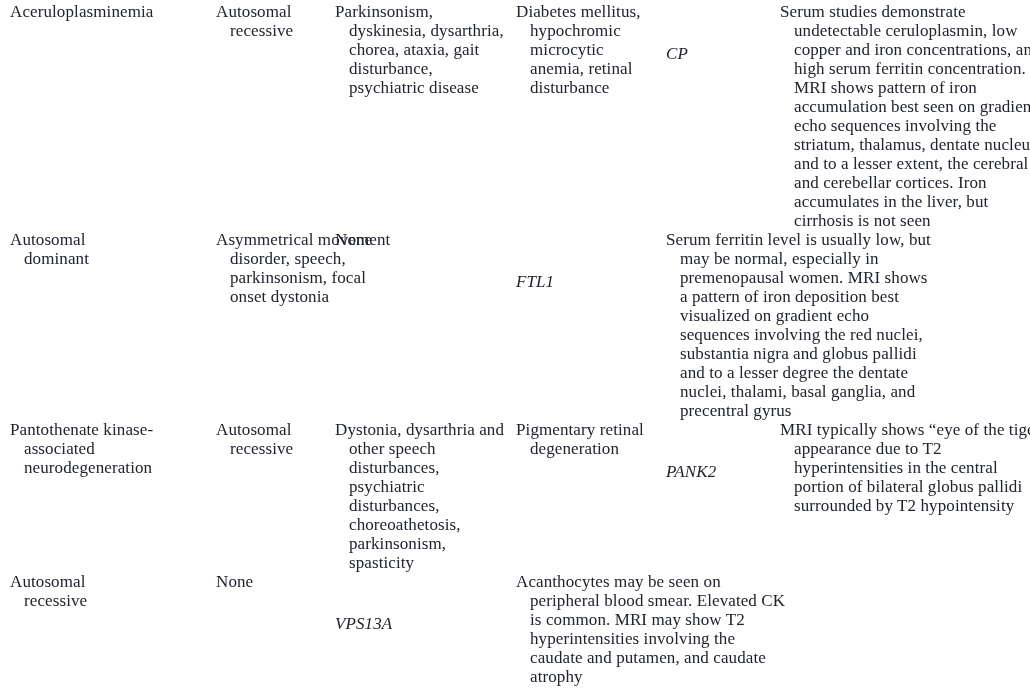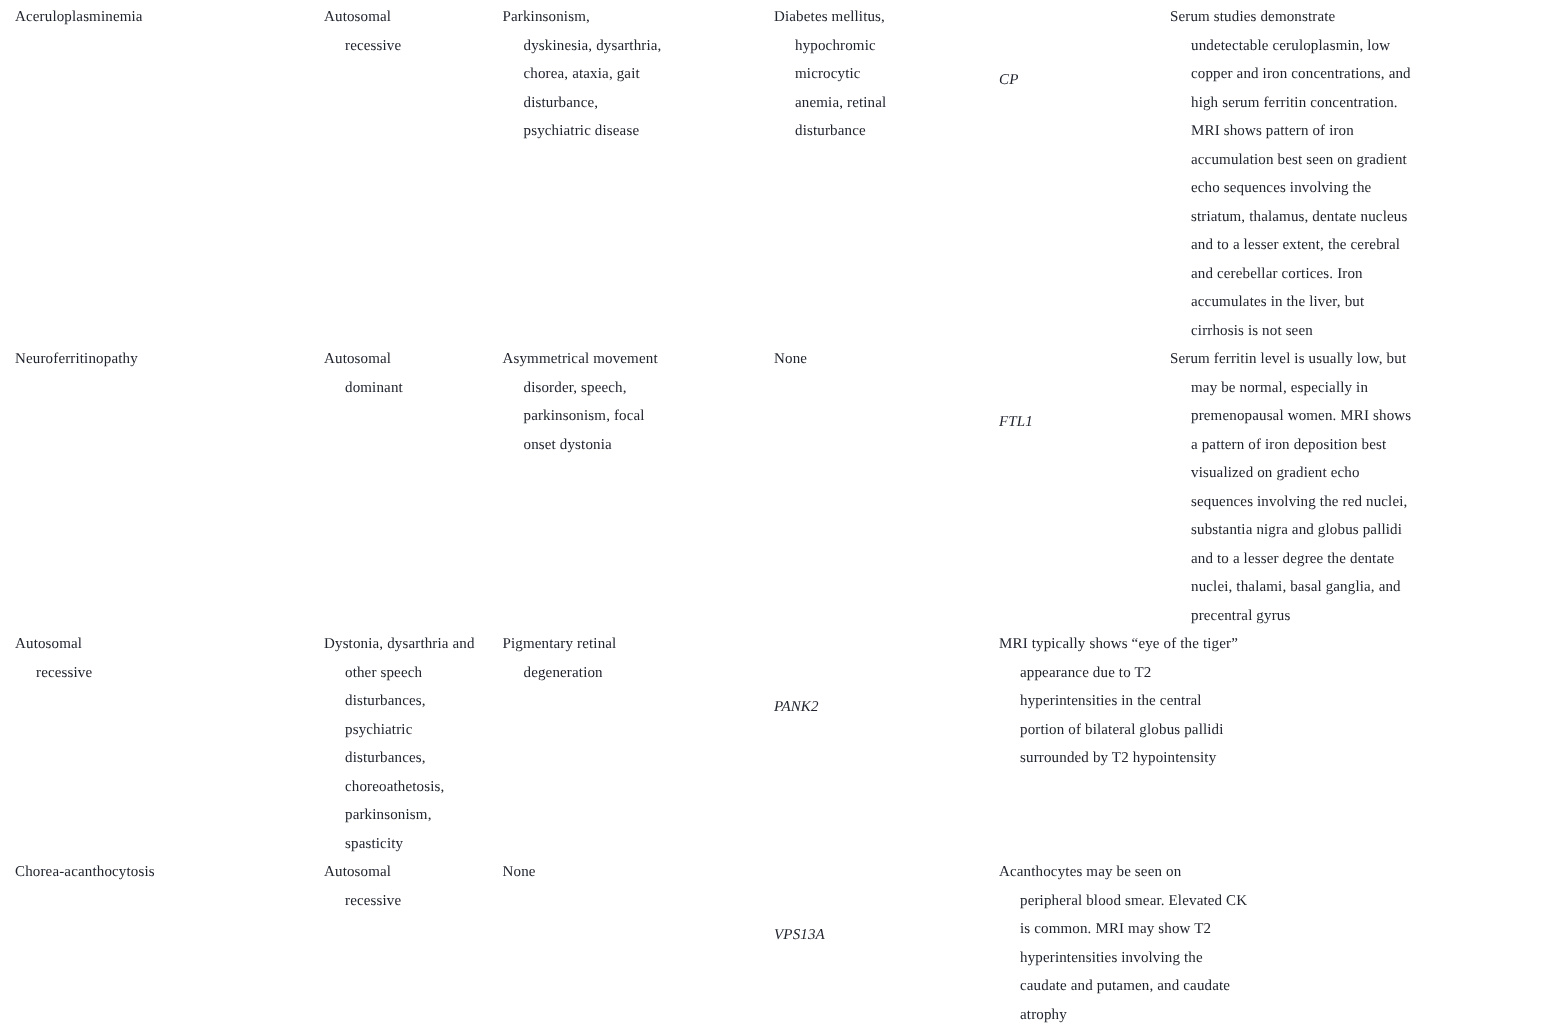--- a/index.html
+++ b/index.html
@@ -16,21 +16,21 @@
   }
   .doc {
     padding: 2px 0 0 10px;
   }
   .row {
     display: grid;
     grid-template-columns: 206px 119px 181px 150px 114px 250px;
     align-items: start;
   }
   .cell {
-    font-size: 10px;
+    font-size: 17px;
     line-height: 19px;
     white-space: pre;           
     padding-left: 14px;         
     text-indent: -14px;         
     letter-spacing: 0.1px;
   }
   .gene {
     font-style: italic;
     margin-top: 42px;
   }
@@ -63,21 +63,20 @@
 accumulation best seen on gradient
 echo sequences involving the
 striatum, thalamus, dentate nucleus
 and to a lesser extent, the cerebral
 and cerebellar cortices. Iron
 accumulates in the liver, but
 cirrhosis is not seen</div>
   </div>
 
   <div class="row">
-    <div class="cell">Neuroferritinopathy</div>
     <div class="cell">Autosomal
 dominant</div>
     <div class="cell">Asymmetrical movement
 disorder, speech,
 parkinsonism, focal
 onset dystonia</div>
     <div class="cell">None</div>
     <div class="cell gene">FTL1</div>
     <div class="cell">Serum ferritin level is usually low, but
 may be normal, especially in
@@ -85,20 +84,23 @@
 a pattern of iron deposition best
 visualized on gradient echo
 sequences involving the red nuclei,
 substantia nigra and globus pallidi
 and to a lesser degree the dentate
 nuclei, thalami, basal ganglia, and
 precentral gyrus</div>
   </div>
 
   <div class="row">
+    <div class="cell">Pantothenate kinase-
+associated
+neurodegeneration</div>
     <div class="cell">Autosomal
 recessive</div>
     <div class="cell">Dystonia, dysarthria and
 other speech
 disturbances,
 psychiatric
 disturbances,
 choreoathetosis,
 parkinsonism,
 spasticity</div>
@@ -106,21 +108,20 @@
 degeneration</div>
     <div class="cell gene">PANK2</div>
     <div class="cell">MRI typically shows “eye of the tiger”
 appearance due to T2
 hyperintensities in the central
 portion of bilateral globus pallidi
 surrounded by T2 hypointensity</div>
   </div>
 
   <div class="row">
-    <div class="cell">Chorea-acanthocytosis</div>
     <div class="cell">Autosomal
 recessive</div>
     <div class="cell">None</div>
     <div class="cell gene">VPS13A</div>
     <div class="cell">Acanthocytes may be seen on
 peripheral blood smear. Elevated CK
 is common. MRI may show T2
 hyperintensities involving the
 caudate and putamen, and caudate
 atrophy</div>

